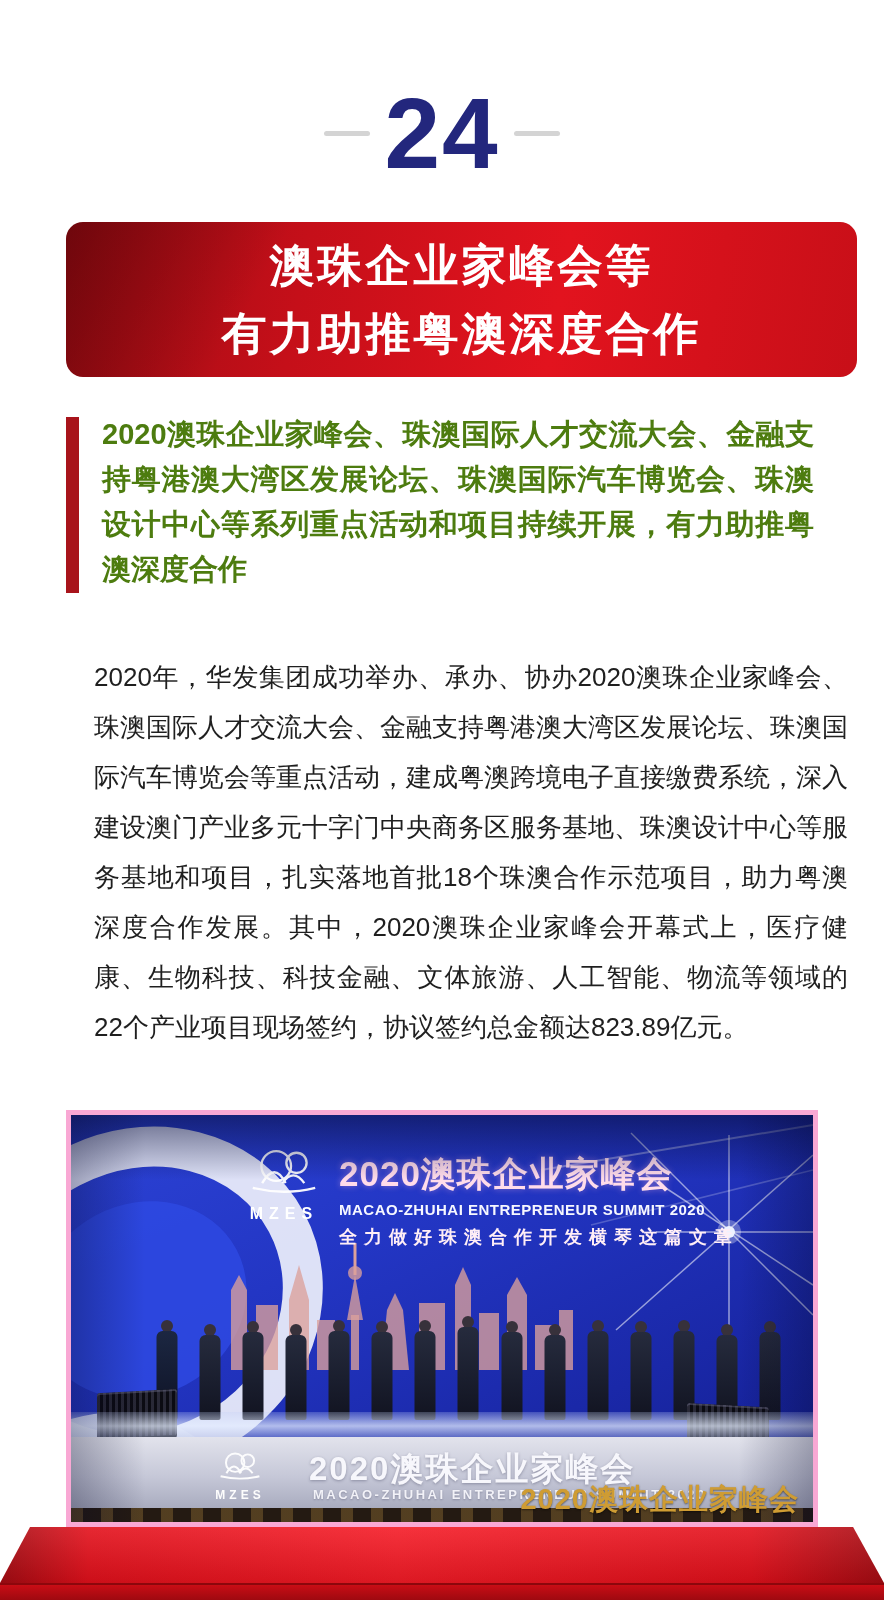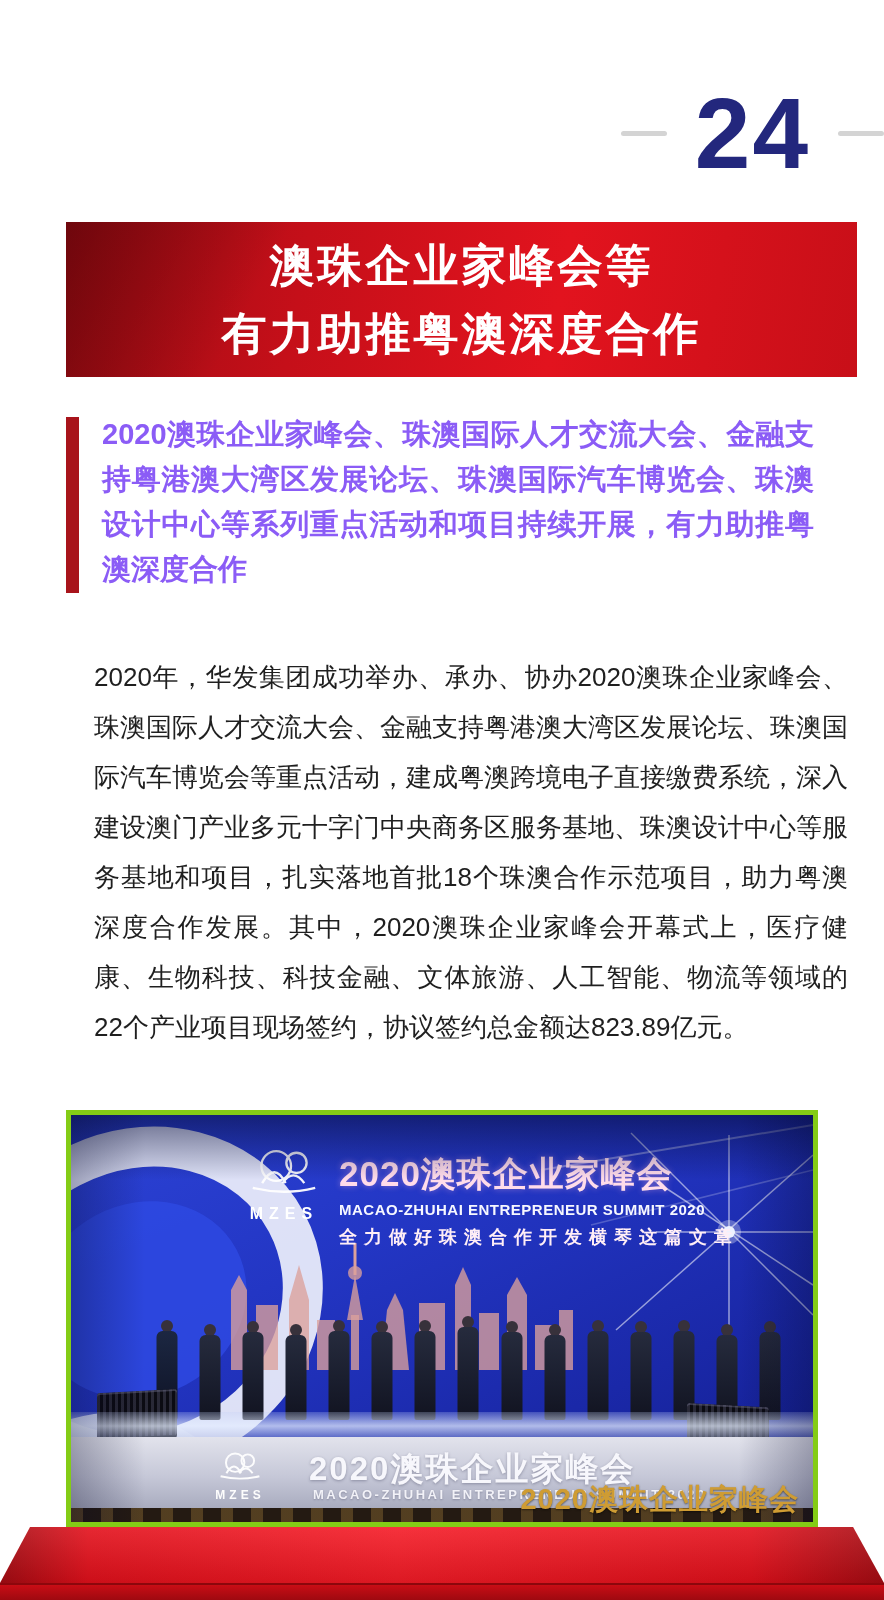--- a/index.html
+++ b/index.html
@@ -4,46 +4,46 @@
 <style>
   * { margin:0; padding:0; box-sizing:border-box; }
   html,body { width:884px; height:1600px; }
   body {
     position:relative; background:#ffffff; overflow:hidden;
     font-family:"Liberation Sans","DejaVu Sans",sans-serif;
   }
 
   
   .pagenum-row{ position:absolute; top:78px; left:0; width:884px; height:110px;
-    display:flex; align-items:center; justify-content:flex-end; gap:28px; }
+    display:flex; align-items:center; justify-content:center; gap:14px; }
   .pagenum{ font-size:100px; font-weight:bold; color:#23277d; line-height:1; letter-spacing:2px; }
   .dash{ width:46px; height:5px; background:#d4d4d4; border-radius:3px; }
 
   
   .banner{ position:absolute; left:66px; top:222px; width:791px; height:155px;
     background:
       linear-gradient(118deg, rgba(55,0,4,.45) 0%, rgba(55,0,4,0) 26%),
       linear-gradient(100deg,#9c0c13 0%,#c50f19 30%,#e2131e 62%,#c80f18 100%);
-    display:flex; flex-direction:column; align-items:center; justify-content:center; }
+    display:flex; flex-direction:column; align-items:center; justify-content:center;border-radius:17px; }
   .banner .bline{ color:#ffffff; font-weight:bold; font-size:45px; letter-spacing:3px;
     line-height:68px; text-align:center; }
 
   
   .quote{ position:absolute; left:66px; top:412px; width:756px; }
   .quote-bar{ position:absolute; left:0; top:5px; width:13px; height:176px; background:#a8141b; }
   .quote-text{ margin-left:36px; width:712px; font-size:29px; font-weight:bold;
-    color:#8b5cf6; line-height:45px; text-align:justify; }
+    color:#4d7c0f; line-height:45px; text-align:justify; }
 
   
   .bodytext{ position:absolute; left:66px; top:652px; width:754px;
     font-size:26px; color:#1f1f1f; line-height:50px; text-align:justify;margin-left:28px; }
 
   
   figure.photo{ position:absolute; left:66px; top:1110px; width:752px; height:417px;
-    border:5px solid #84cc16; background:#737373; }
+    border:5px solid #f9a8d4; background:#737373; }
   .photo-inner{ position:relative; width:742px; height:407px; overflow:hidden;
     background:linear-gradient(155deg,#2c43d6 0%,#2336c4 35%,#1a28a8 70%,#121d8c 100%); }
   .photo-art{ position:absolute; left:0; top:0; }
   .photo-vignette{ position:absolute; inset:0; pointer-events:none;
     background:linear-gradient(180deg, rgba(4,8,48,.55) 0%, rgba(4,8,48,0) 16%),
                linear-gradient(90deg, rgba(4,6,40,.30) 0%, rgba(4,6,40,0) 10%, rgba(4,6,40,0) 90%, rgba(4,6,40,.30) 100%); }
 
   
   .bd-logo{ position:absolute; left:168px; top:32px; width:90px; text-align:center; }
   .bd-logo .logo-label{ display:block; margin-top:2px; color:#fff; font-weight:bold;

